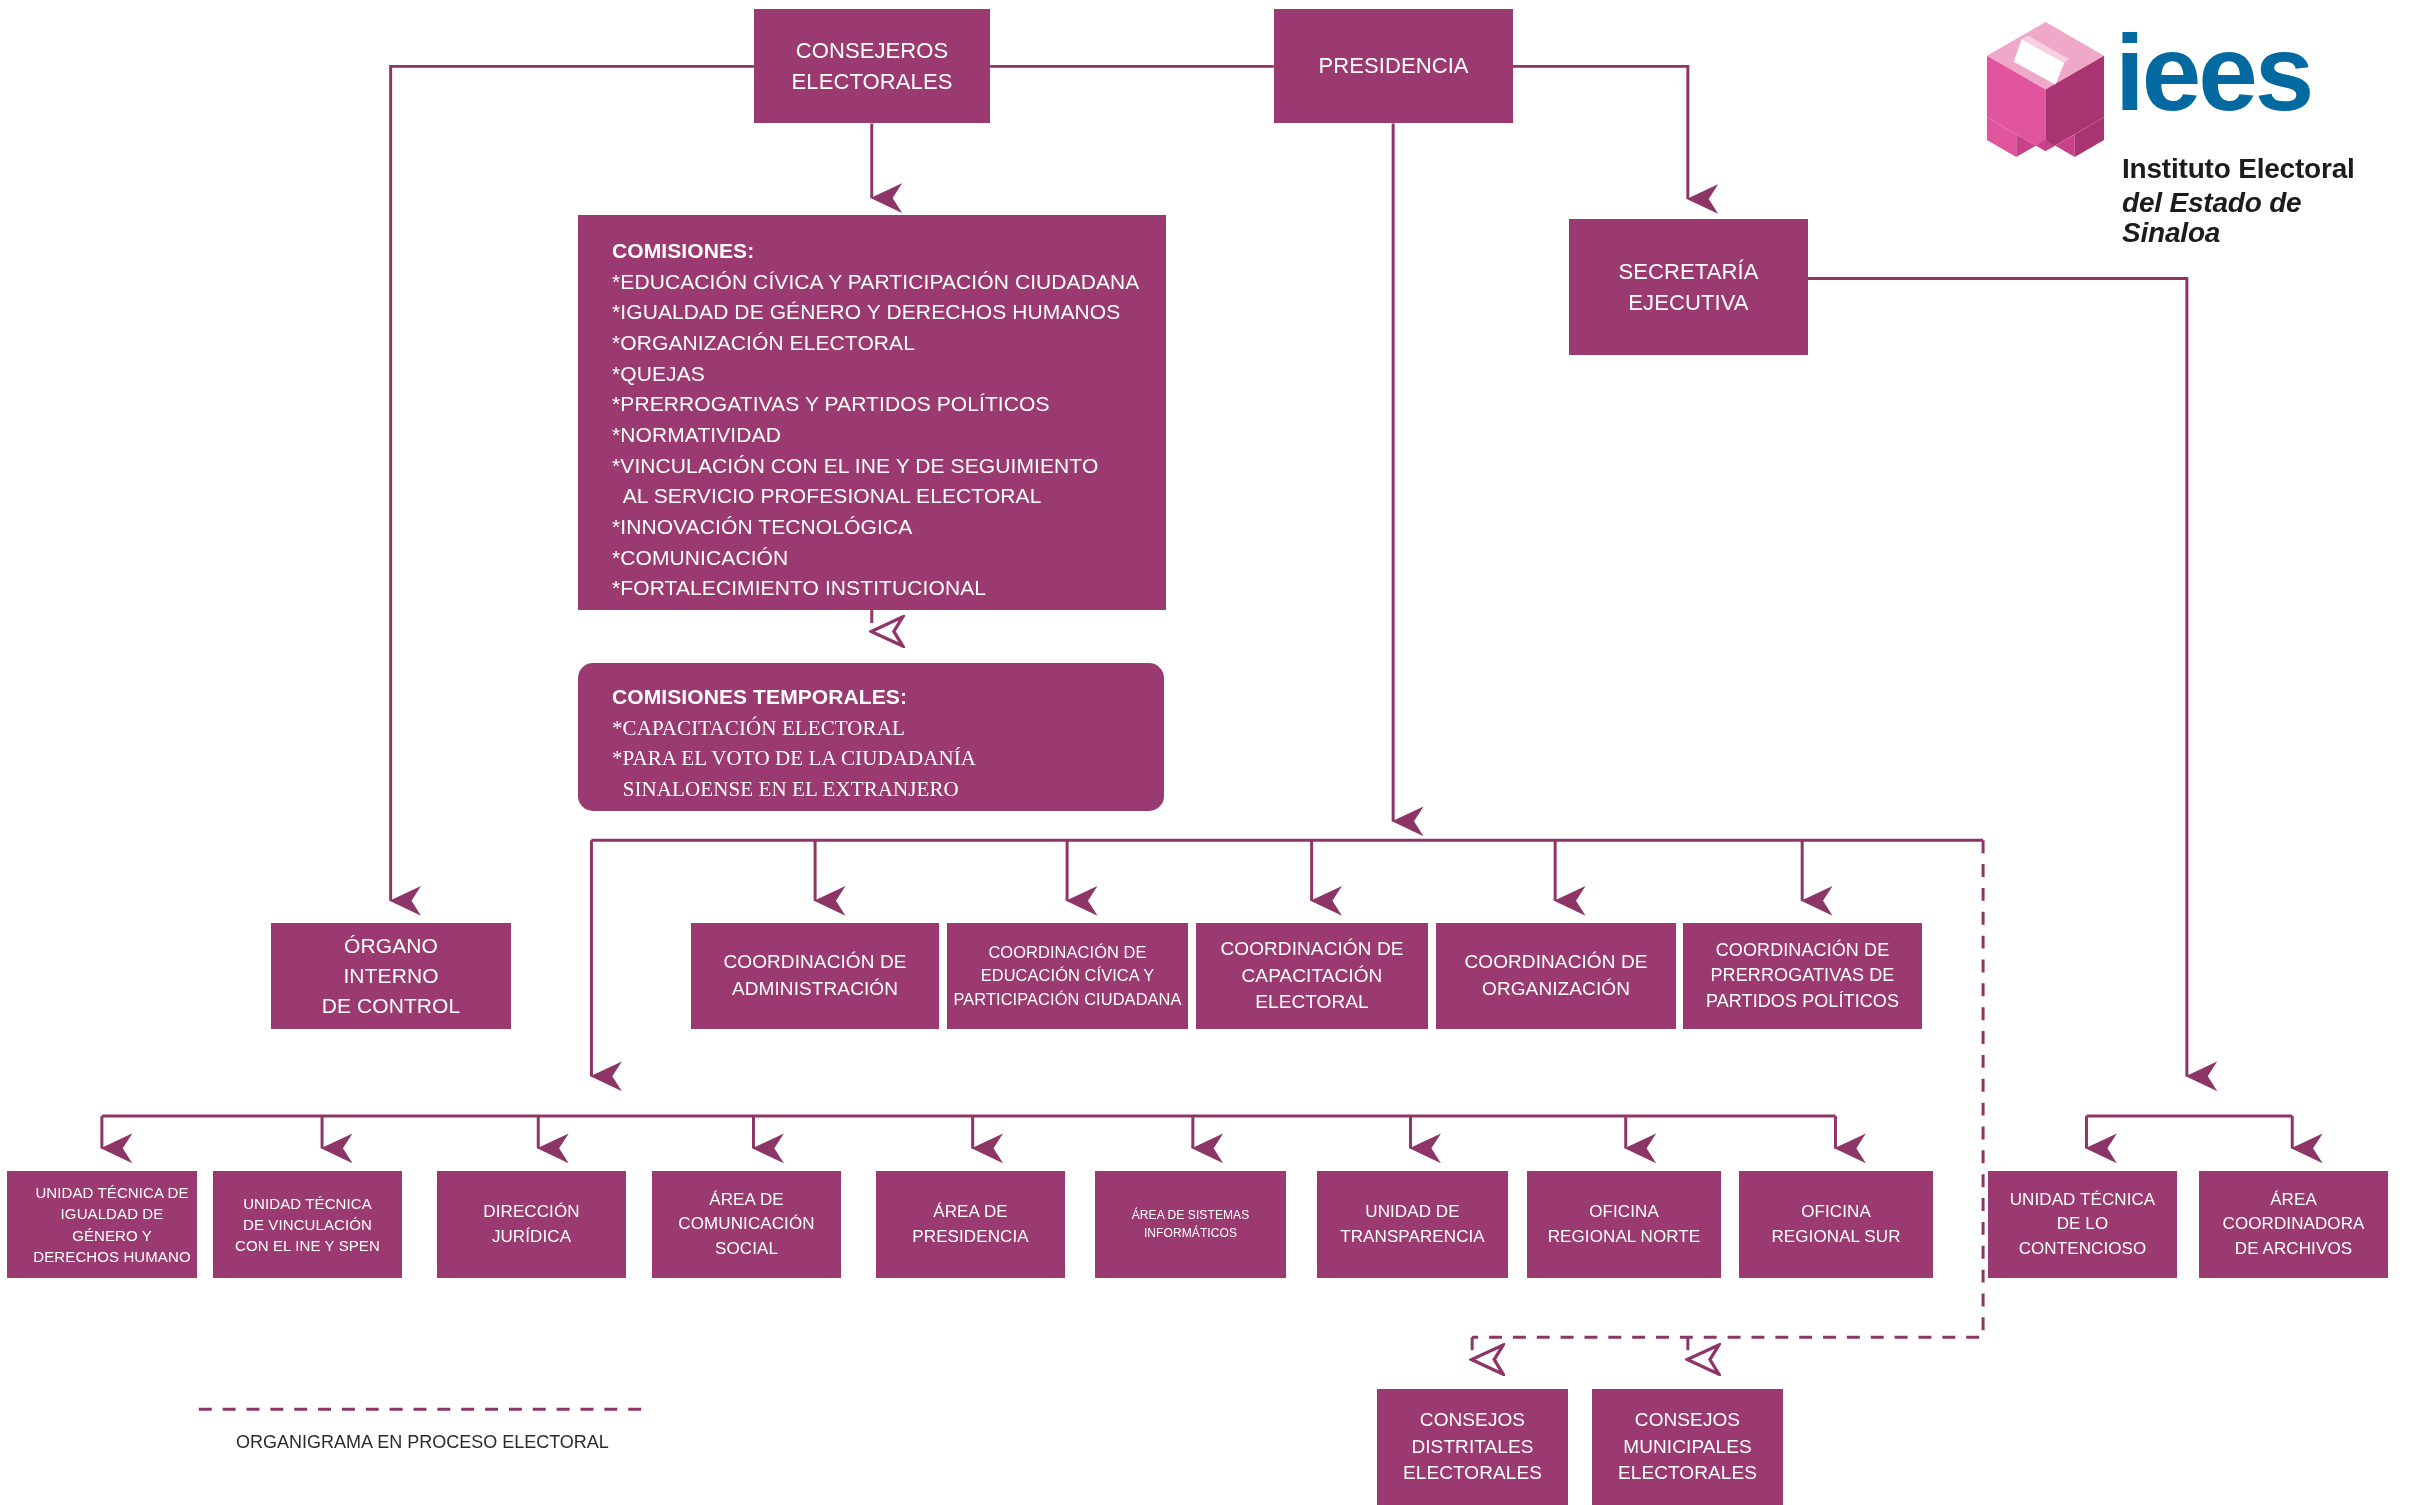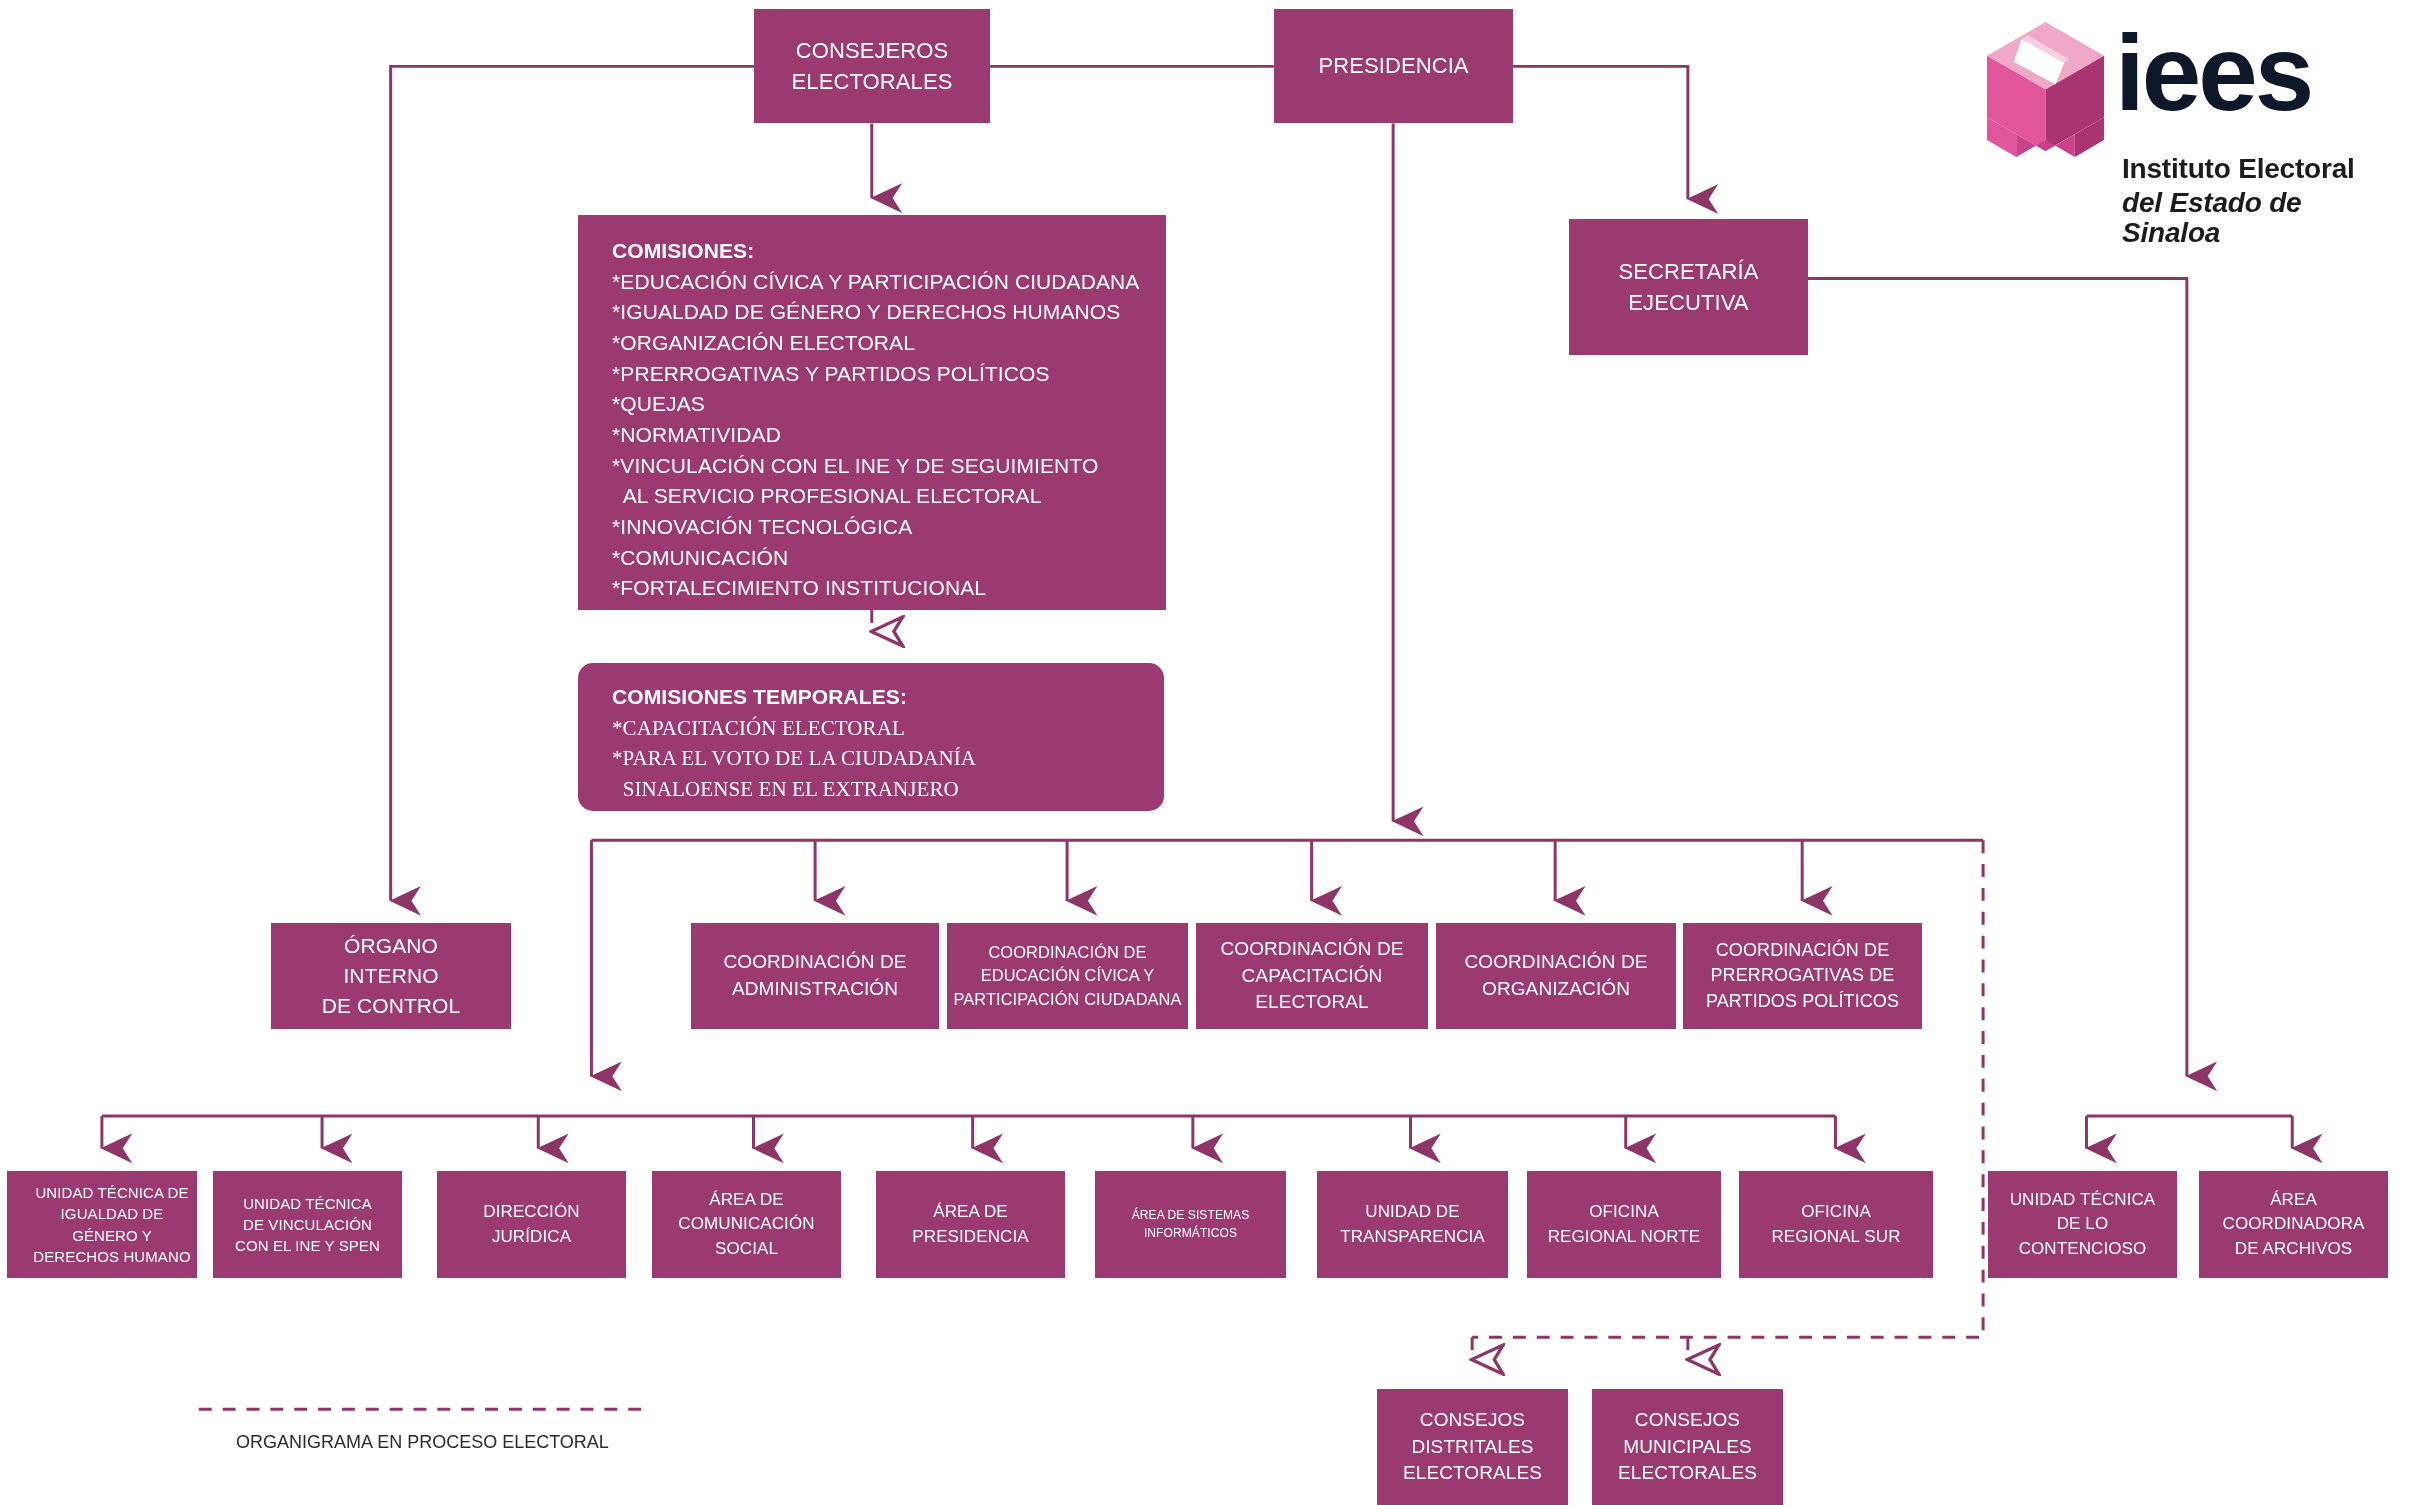--- a/index.html
+++ b/index.html
@@ -78,21 +78,21 @@
   
   .legend{
     position:absolute;left:199px;top:1432px;width:447px;
     text-align:center;color:#2b2b2b;font-size:18px;
   }
 
   
   .logo{position:absolute;left:1981px;top:15px;width:418px;height:229px;}
   .logo .wordmark{
     position:absolute;left:134px;top:5px;
-    font-size:107px;font-weight:bold;color:#0f172a;
+    font-size:107px;font-weight:bold;color:#0369a1;
     letter-spacing:-3px;line-height:1;
   }
   .logo .sub1,.logo .sub2{
     position:absolute;color:#1c1c1c;font-weight:bold;
     font-size:28px;letter-spacing:-0.2px;line-height:1.08;
   }
   .logo .sub1{left:141px;top:139px;}
   .logo .sub2{left:141px;top:173px;font-style:italic;}
 </style>
 </head>
@@ -171,22 +171,22 @@
   <div class="node t-secretaria">
     <span style="white-space:pre-line">SECRETARÍA
 EJECUTIVA</span>
   </div>
 
   <div class="node t-comisiones">
     <span class="hd">COMISIONES:</span>
     <span class="li">*EDUCACIÓN CÍVICA Y PARTICIPACIÓN CIUDADANA</span>
     <span class="li">*IGUALDAD DE GÉNERO Y DERECHOS HUMANOS</span>
     <span class="li">*ORGANIZACIÓN ELECTORAL</span>
+    <span class="li">*QUEJAS</span>
     <span class="li">*PRERROGATIVAS Y PARTIDOS POLÍTICOS</span>
-    <span class="li">*QUEJAS</span>
     <span class="li">*NORMATIVIDAD</span>
     <span class="li">*VINCULACIÓN CON EL INE Y DE SEGUIMIENTO</span>
     <span class="li">  AL SERVICIO PROFESIONAL ELECTORAL</span>
     <span class="li">*INNOVACIÓN TECNOLÓGICA</span>
     <span class="li">*COMUNICACIÓN</span>
     <span class="li">*FORTALECIMIENTO INSTITUCIONAL</span>
   </div>
 
   <div class="node t-temporales">
     <span class="hd">COMISIONES TEMPORALES:</span>

